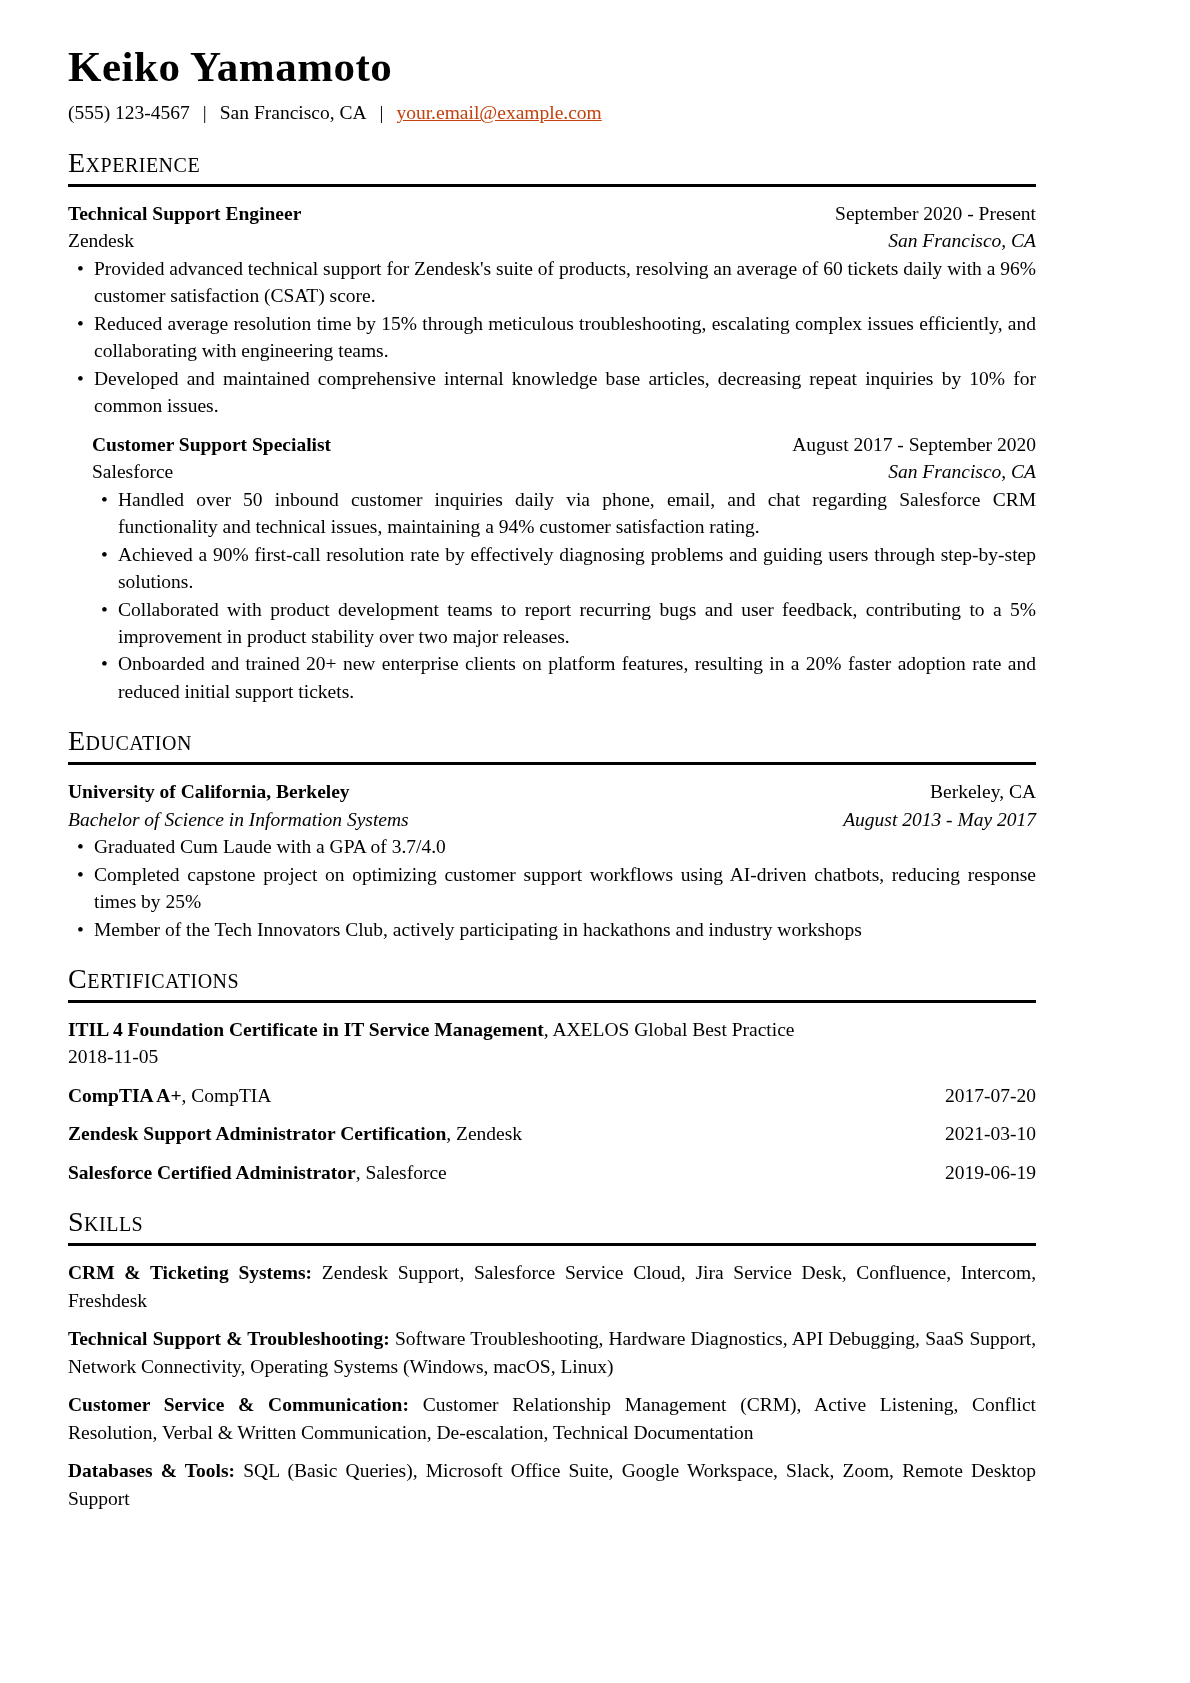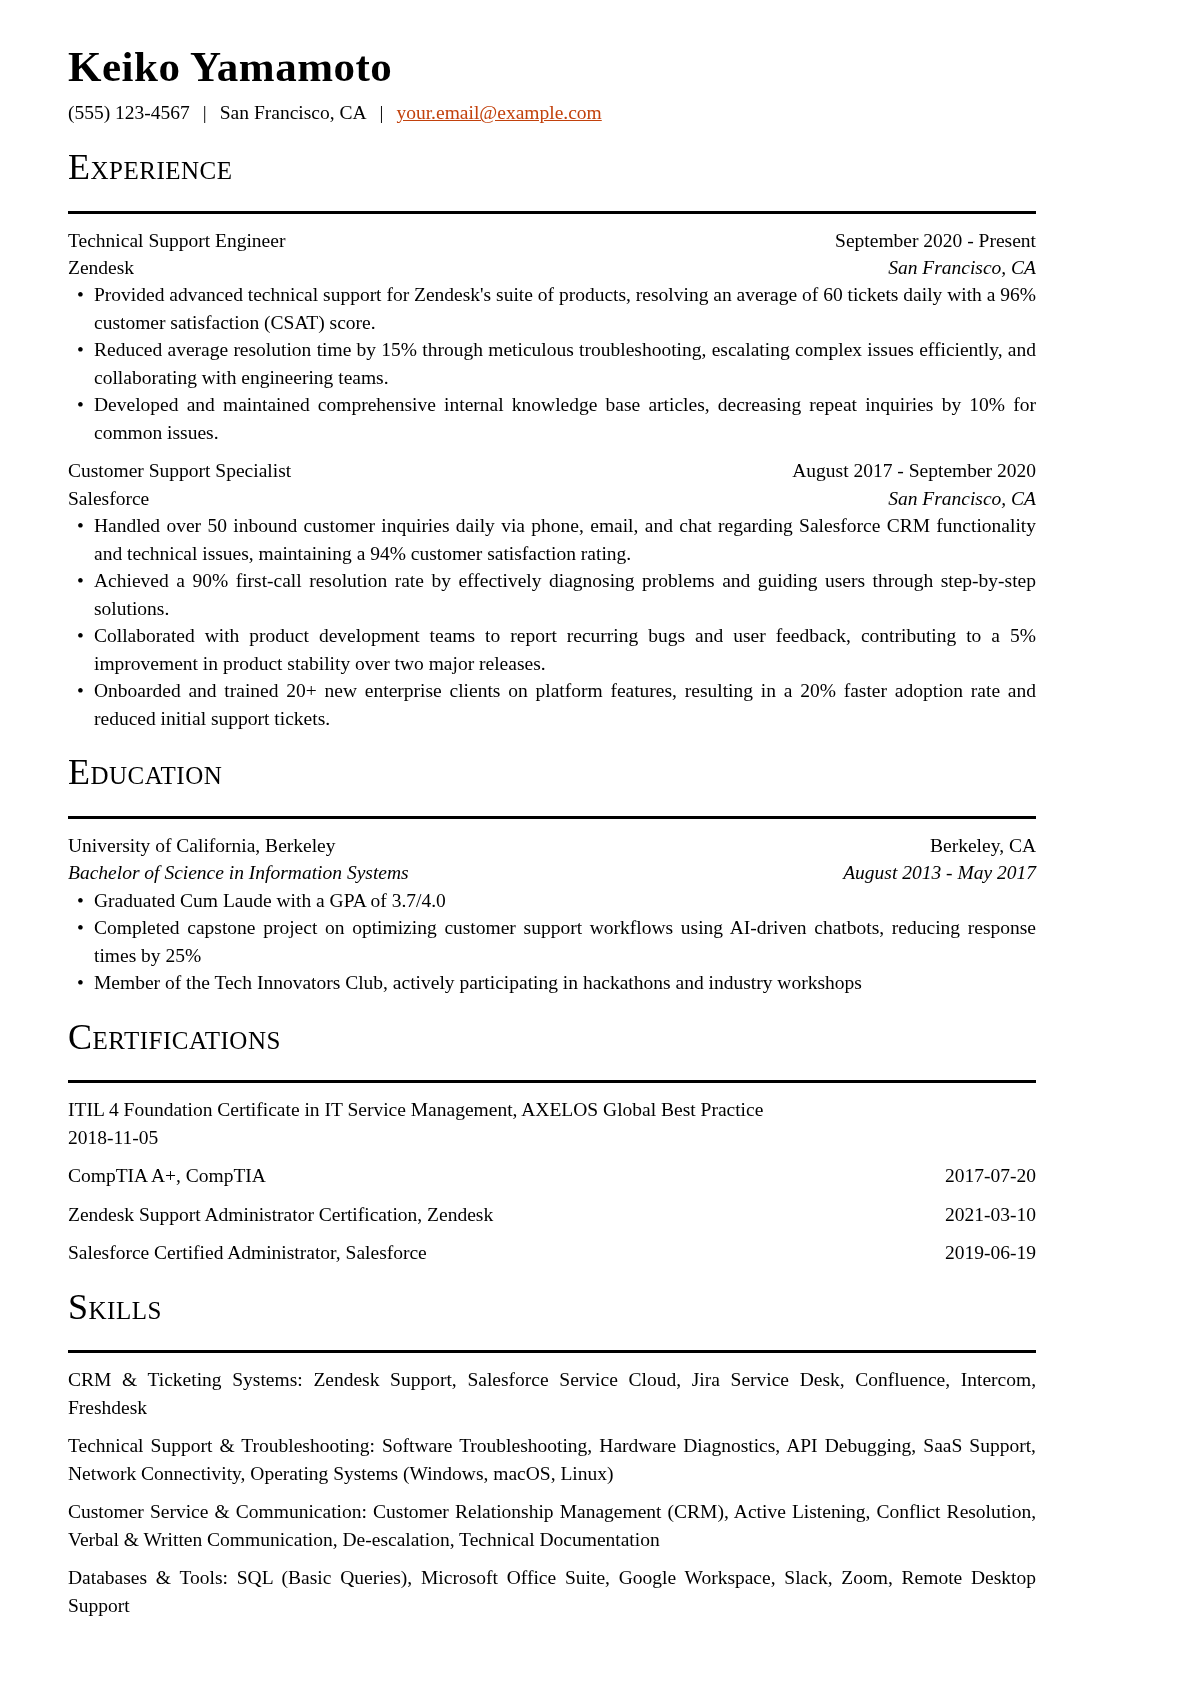--- a/index.html
+++ b/index.html
@@ -36,51 +36,51 @@
   .contact .sep {
     display: inline-block;
     margin: 0 13px;
   }
   a.email {
     color: #c2410c;
     text-decoration: underline;
     cursor: pointer;
   }
   h2.sec {
-    font-size: 36px;
+    font-size: 28px;
     font-weight: normal;
     font-variant: small-caps;
     letter-spacing: 0.5px;
     line-height: 1.1;
     margin: 21px 0 13px 0;
-    padding-bottom: 23px;
+    padding-bottom: 5px;
     border-bottom: 3px solid #000000;
   }
   .row {
     display: flex;
     justify-content: space-between;
     align-items: baseline;
   }
-  .bold { font-weight: normal; }
+  .bold { font-weight: bold; }
   .ital { font-style: italic; }
   ul.bullets {
     margin: 0;
     padding: 0 0 0 26px;
     list-style: none;
   }
   ul.bullets li {
     position: relative;
     text-align: justify;
   }
   ul.bullets li::before {
     content: "\2022";
     position: absolute;
     left: -17px;
   }
-  .job + .job { margin-top: 11px; }
+  .job + .job { margin-top: 11px; margin-left: 24px; }
   .cert + .cert { margin-top: 11px; }
   .skill {
     margin: 11px 0 0 0;
     text-align: justify;
   }
   .skill:first-of-type { margin-top: 0; }
 </style>
 </head>
 <body>
 

